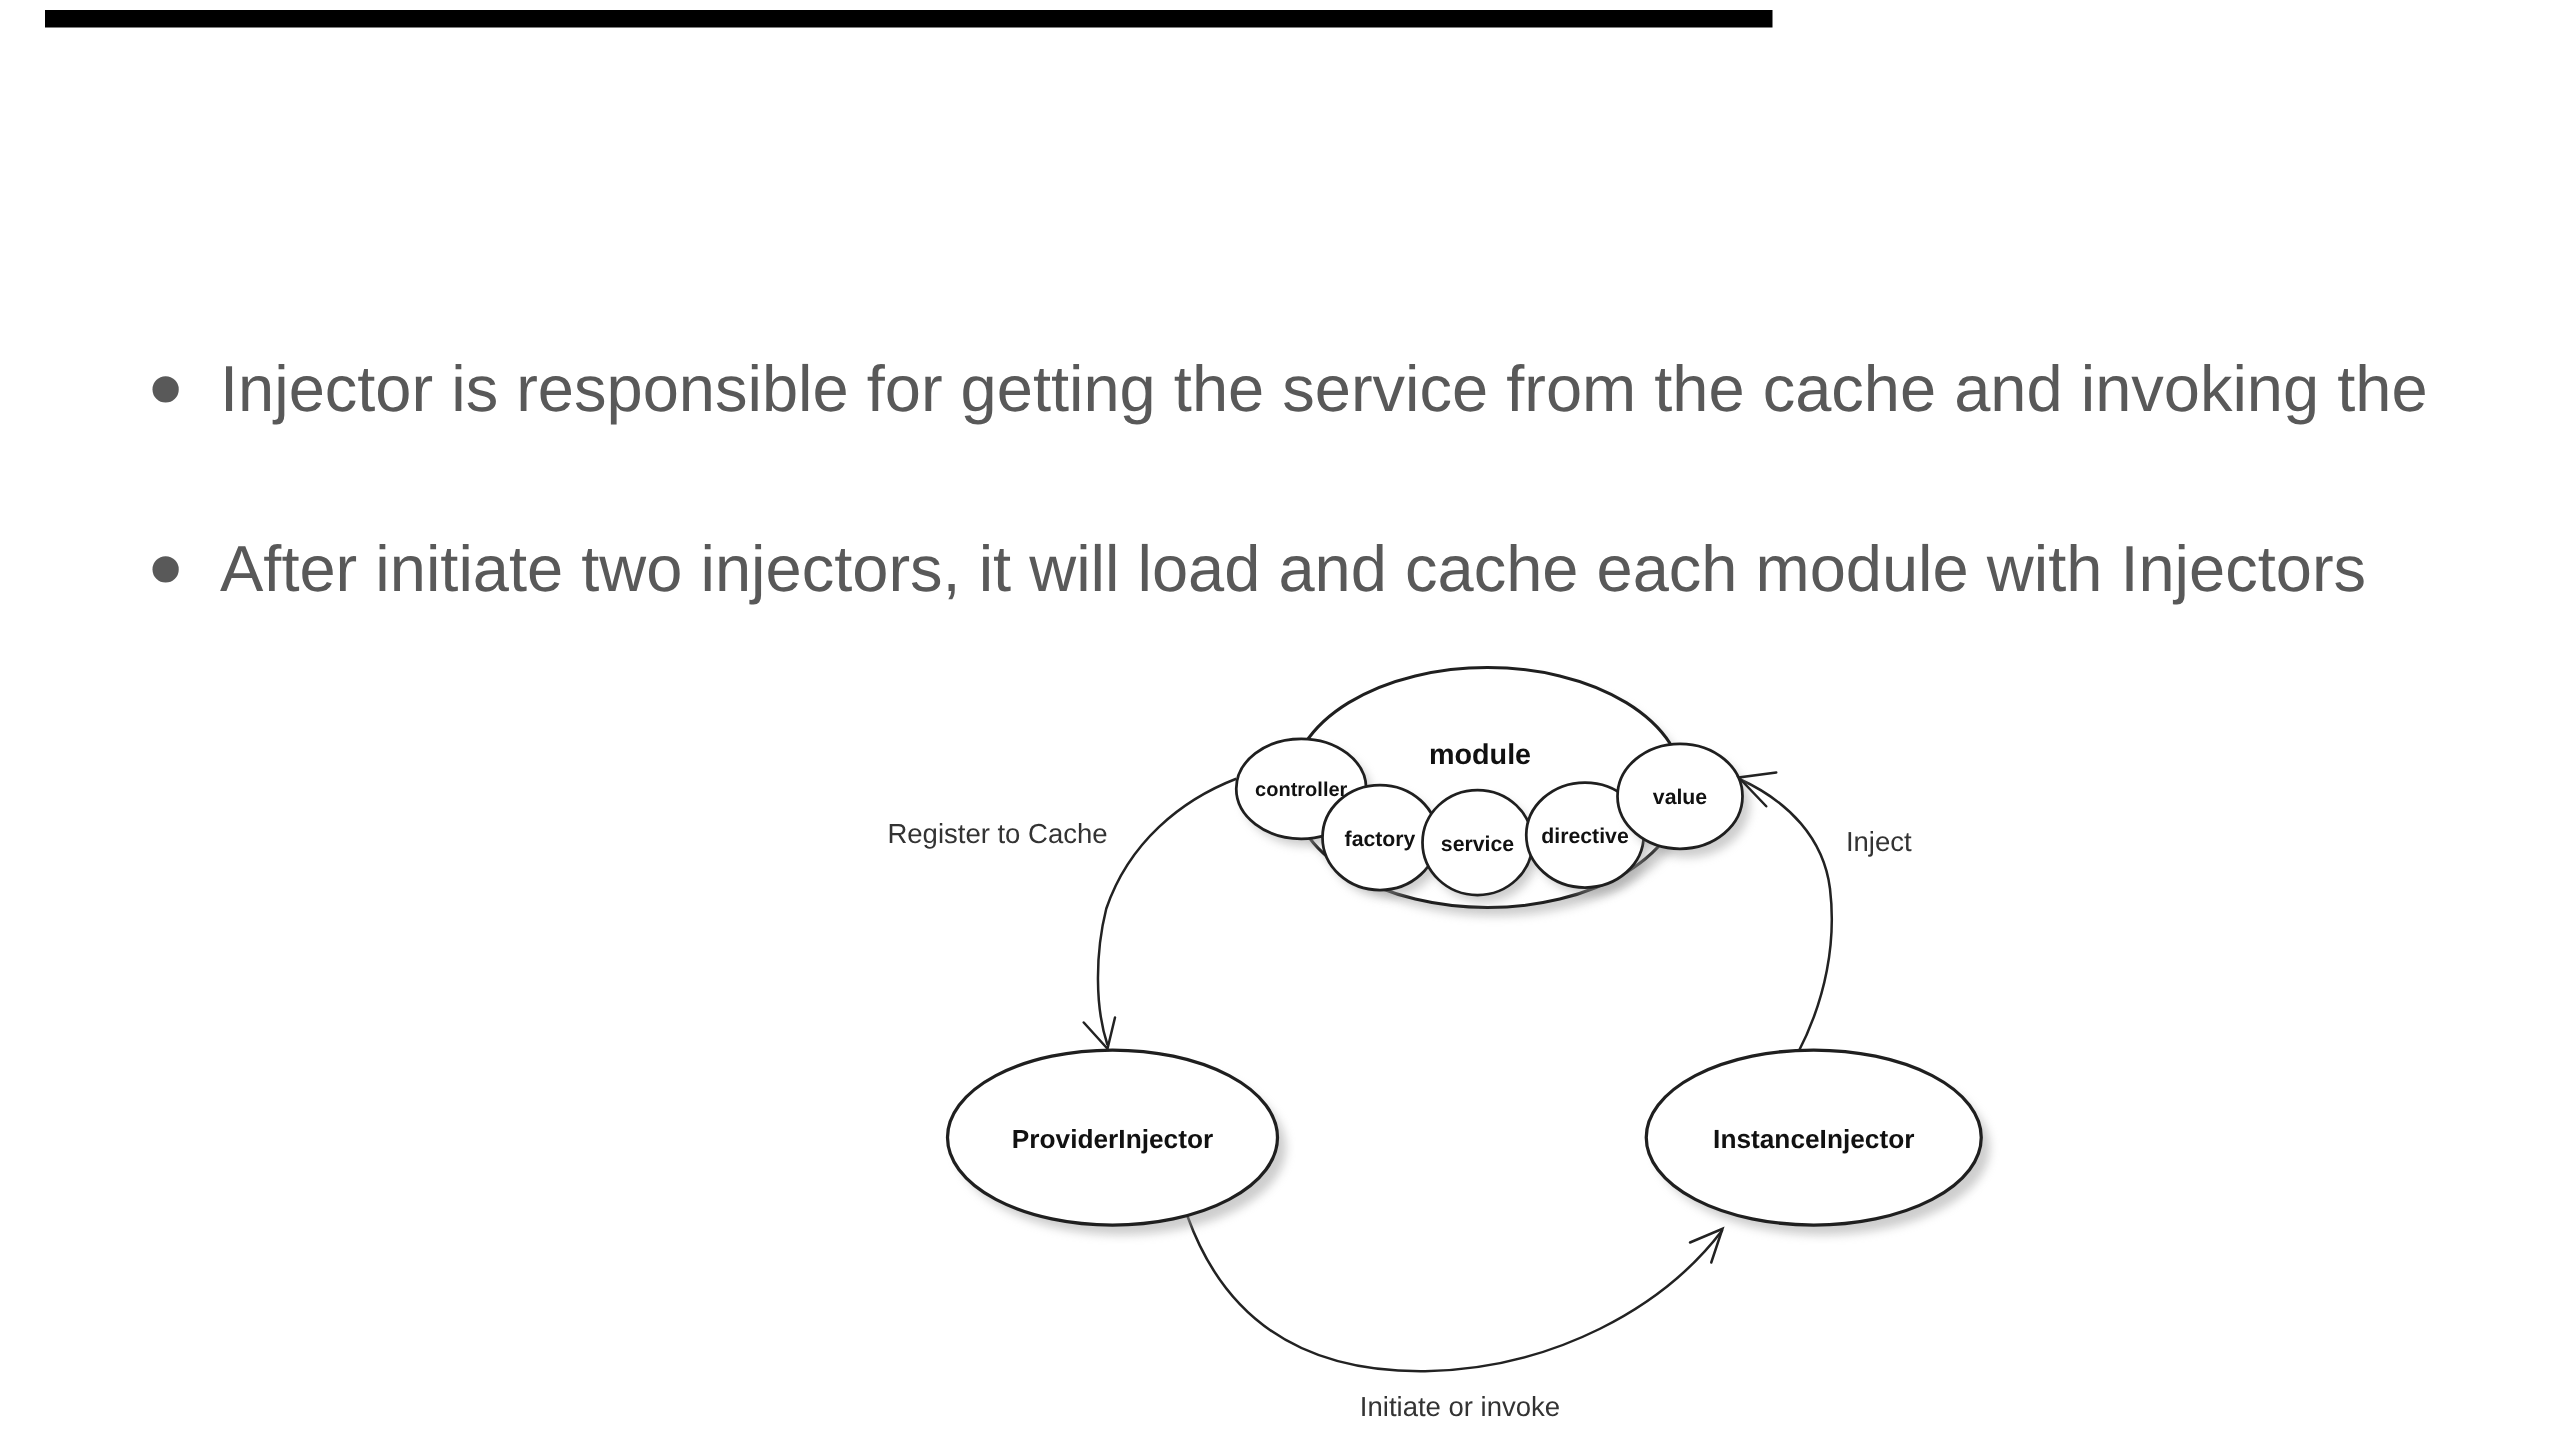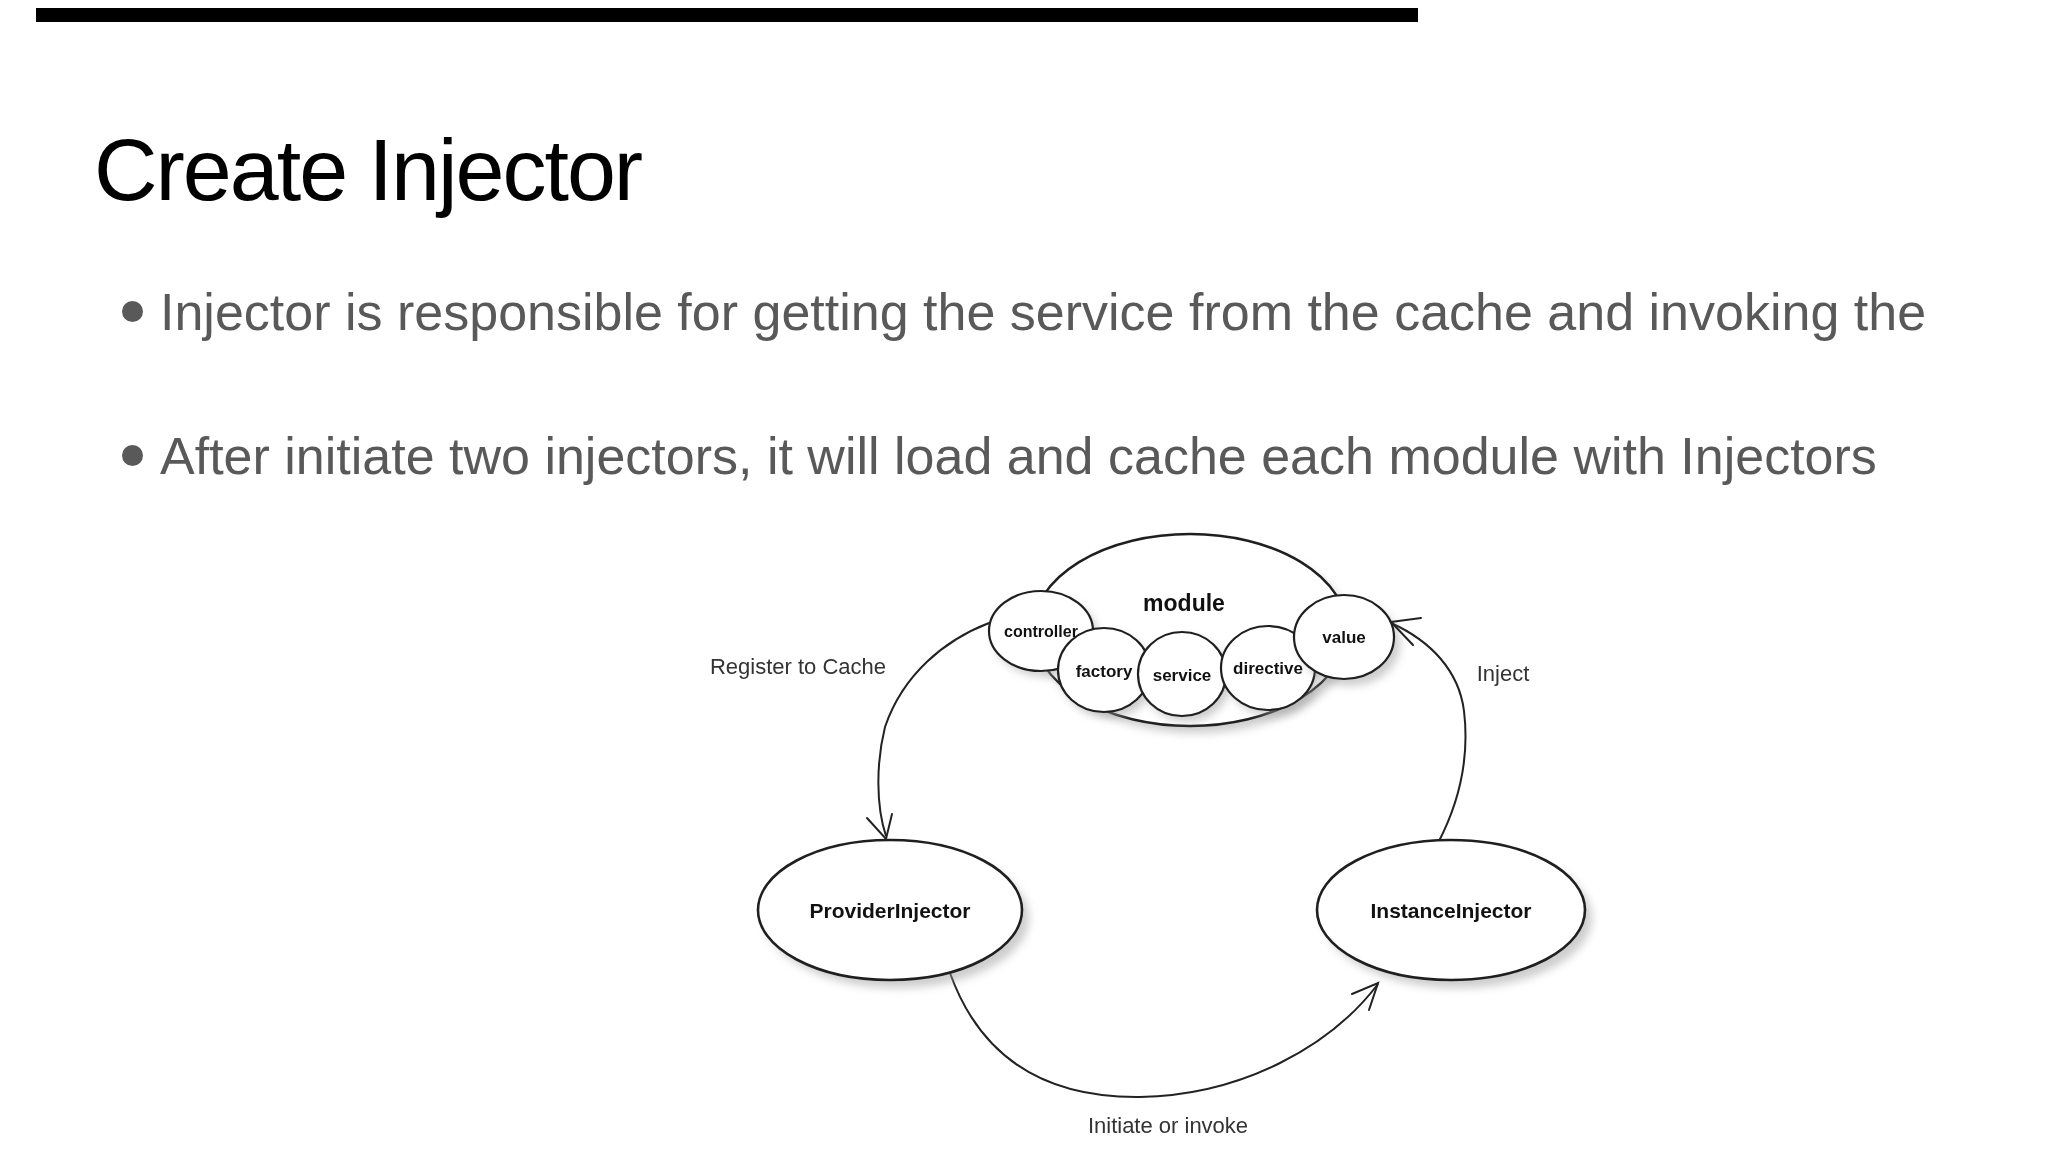--- a/index.html
+++ b/index.html
@@ -48,21 +48,21 @@
   .bullet-dot {
     position: absolute;
     left: 26px;
     top: 25px;
     width: 21px;
     height: 21px;
     border-radius: 50%;
     background: #595959;
   }
   .bullet-text {
-    margin-left: 64px;
+    margin-left: 80px;
     font-size: 52px;
     line-height: 72px;
     color: #595959;
     white-space: nowrap;
   }
 
   .diagram-svg {
     position: absolute;
     left: 0;
     top: 0;
@@ -89,21 +89,20 @@
     font-size: 22px;
   }
 </style>
 </head>
 <body>
 
 <div class="slide">
 
   <div class="top-bar"></div>
 
-  <div class="slide-title">Create Injector</div>
 
   <div class="bullets">
     <div class="bullet-row row-0">
       <span class="bullet-dot"></span>
       <div class="bullet-text">
         <span>Injector is responsible for getting the service from the cache and invoking the</span><br>
       </div>
     </div>
     <div class="bullet-row row-1">
       <span class="bullet-dot"></span>

